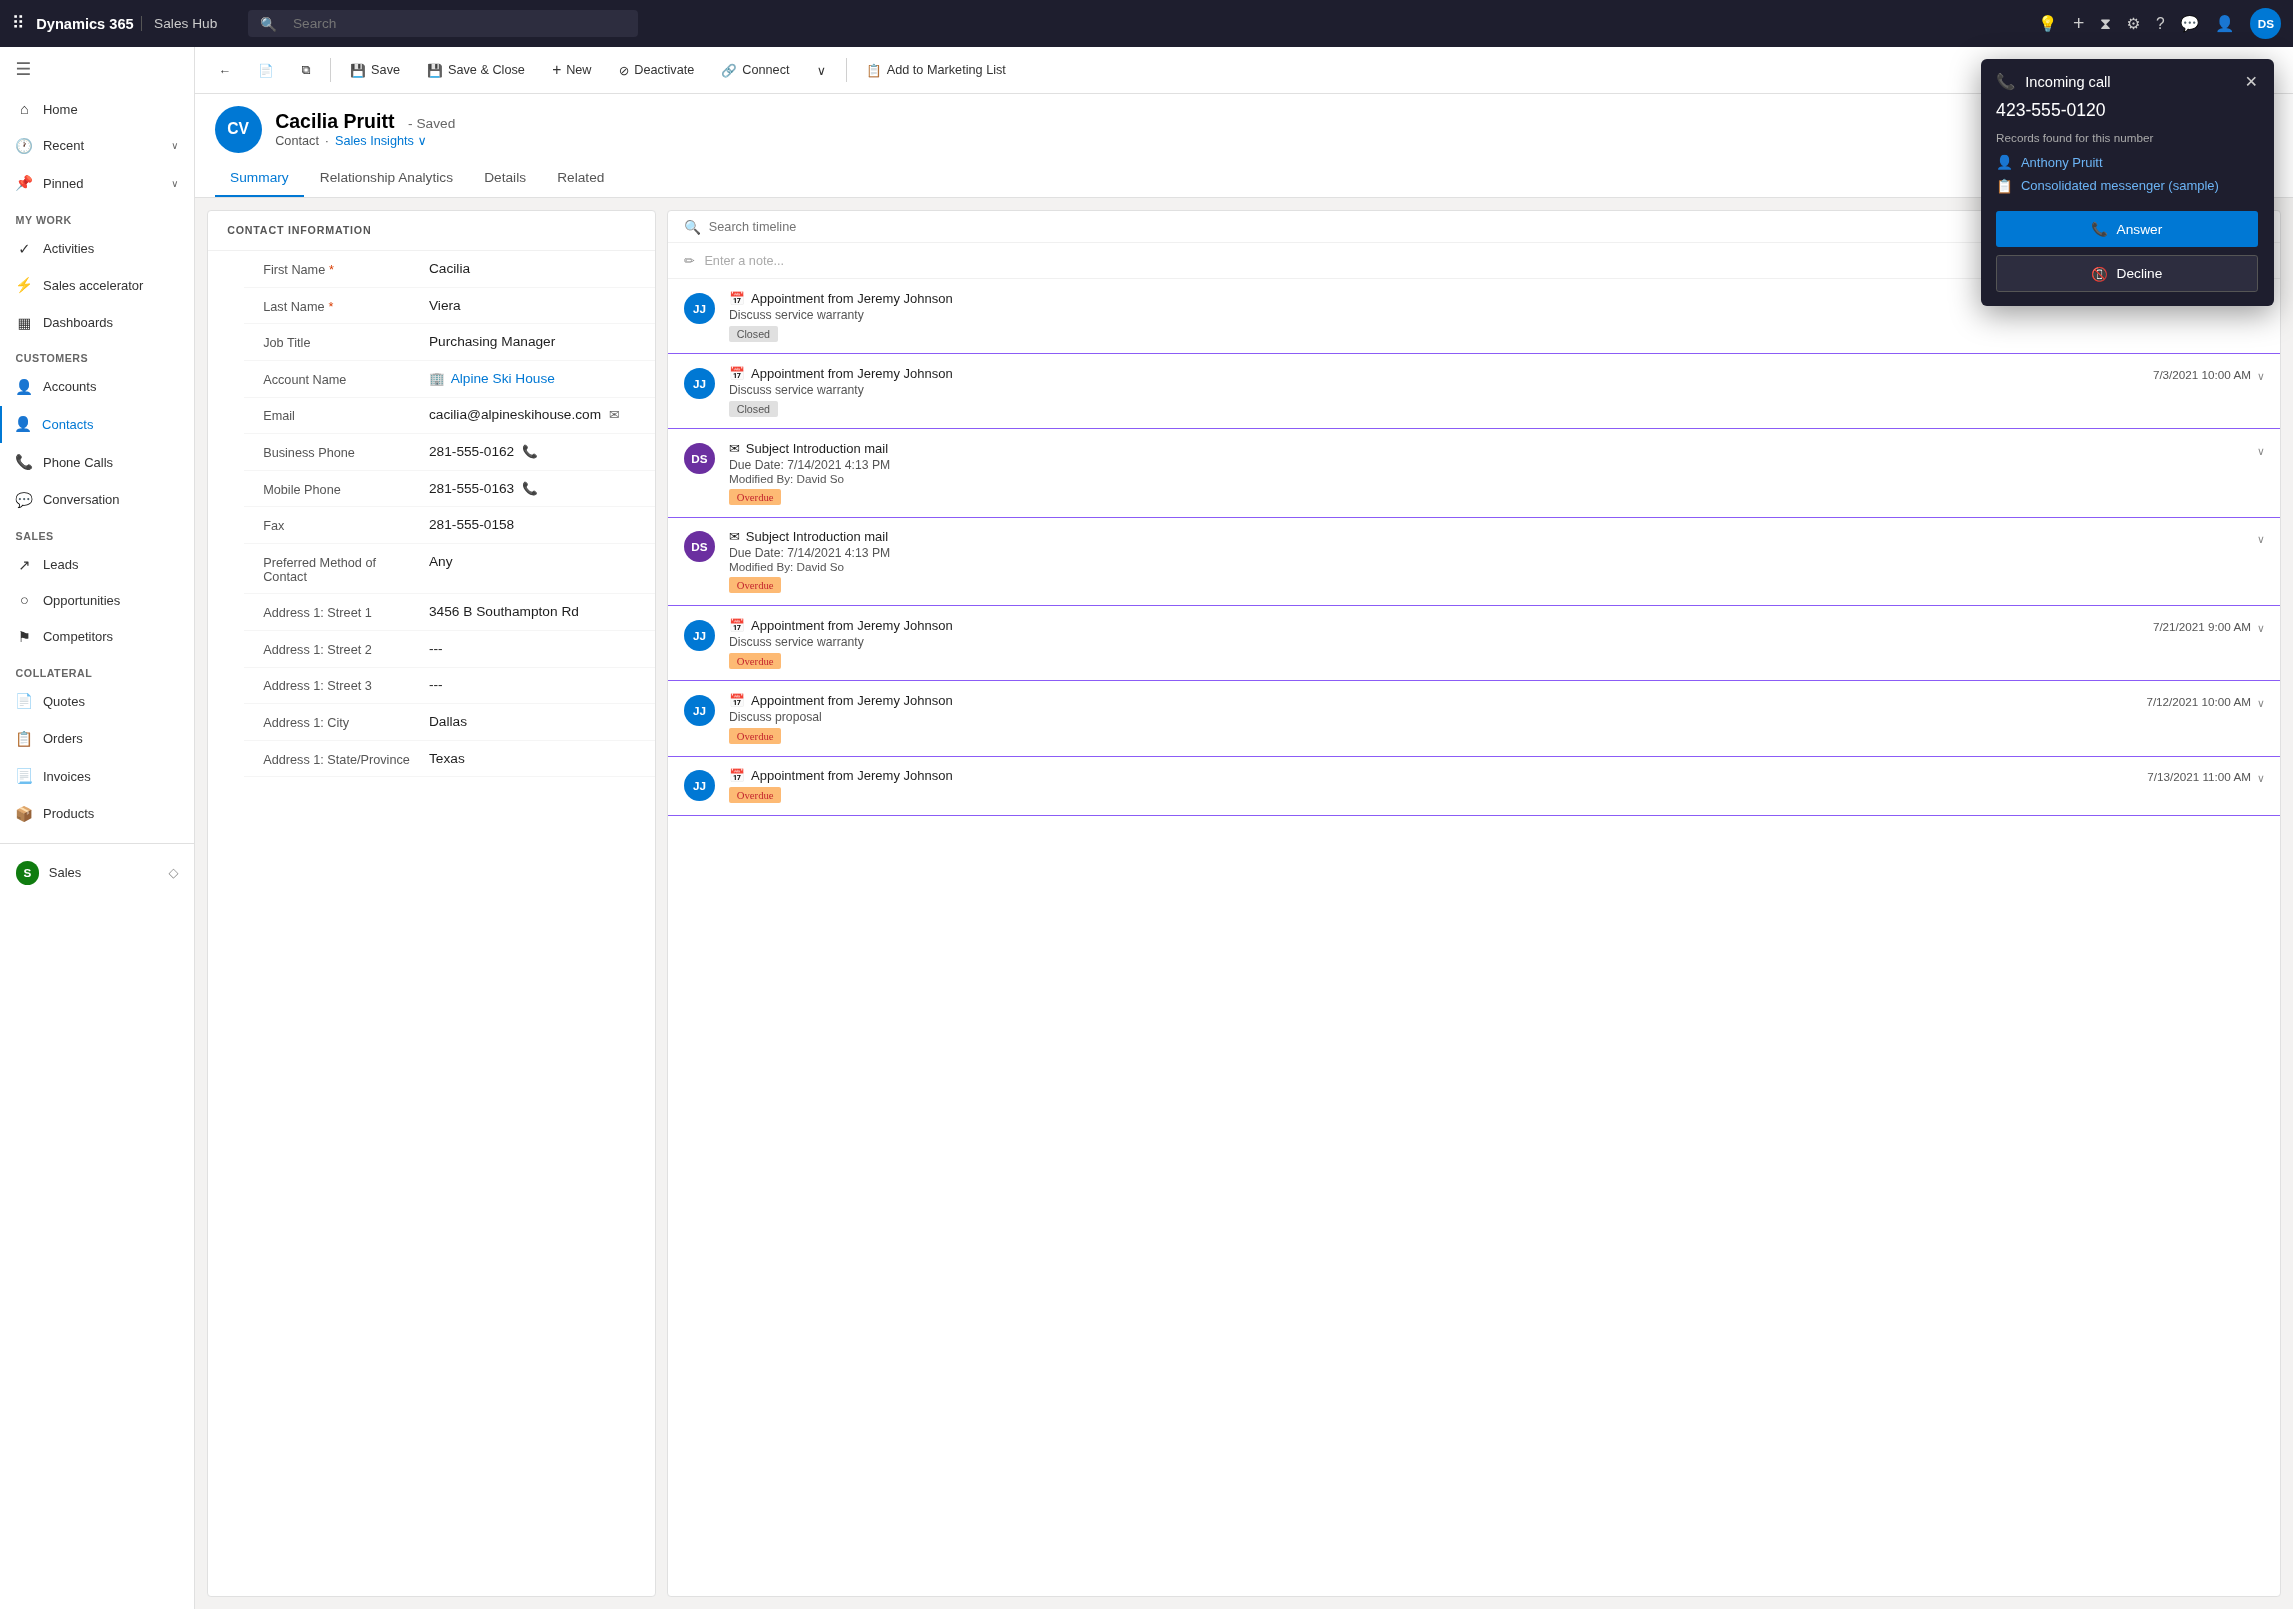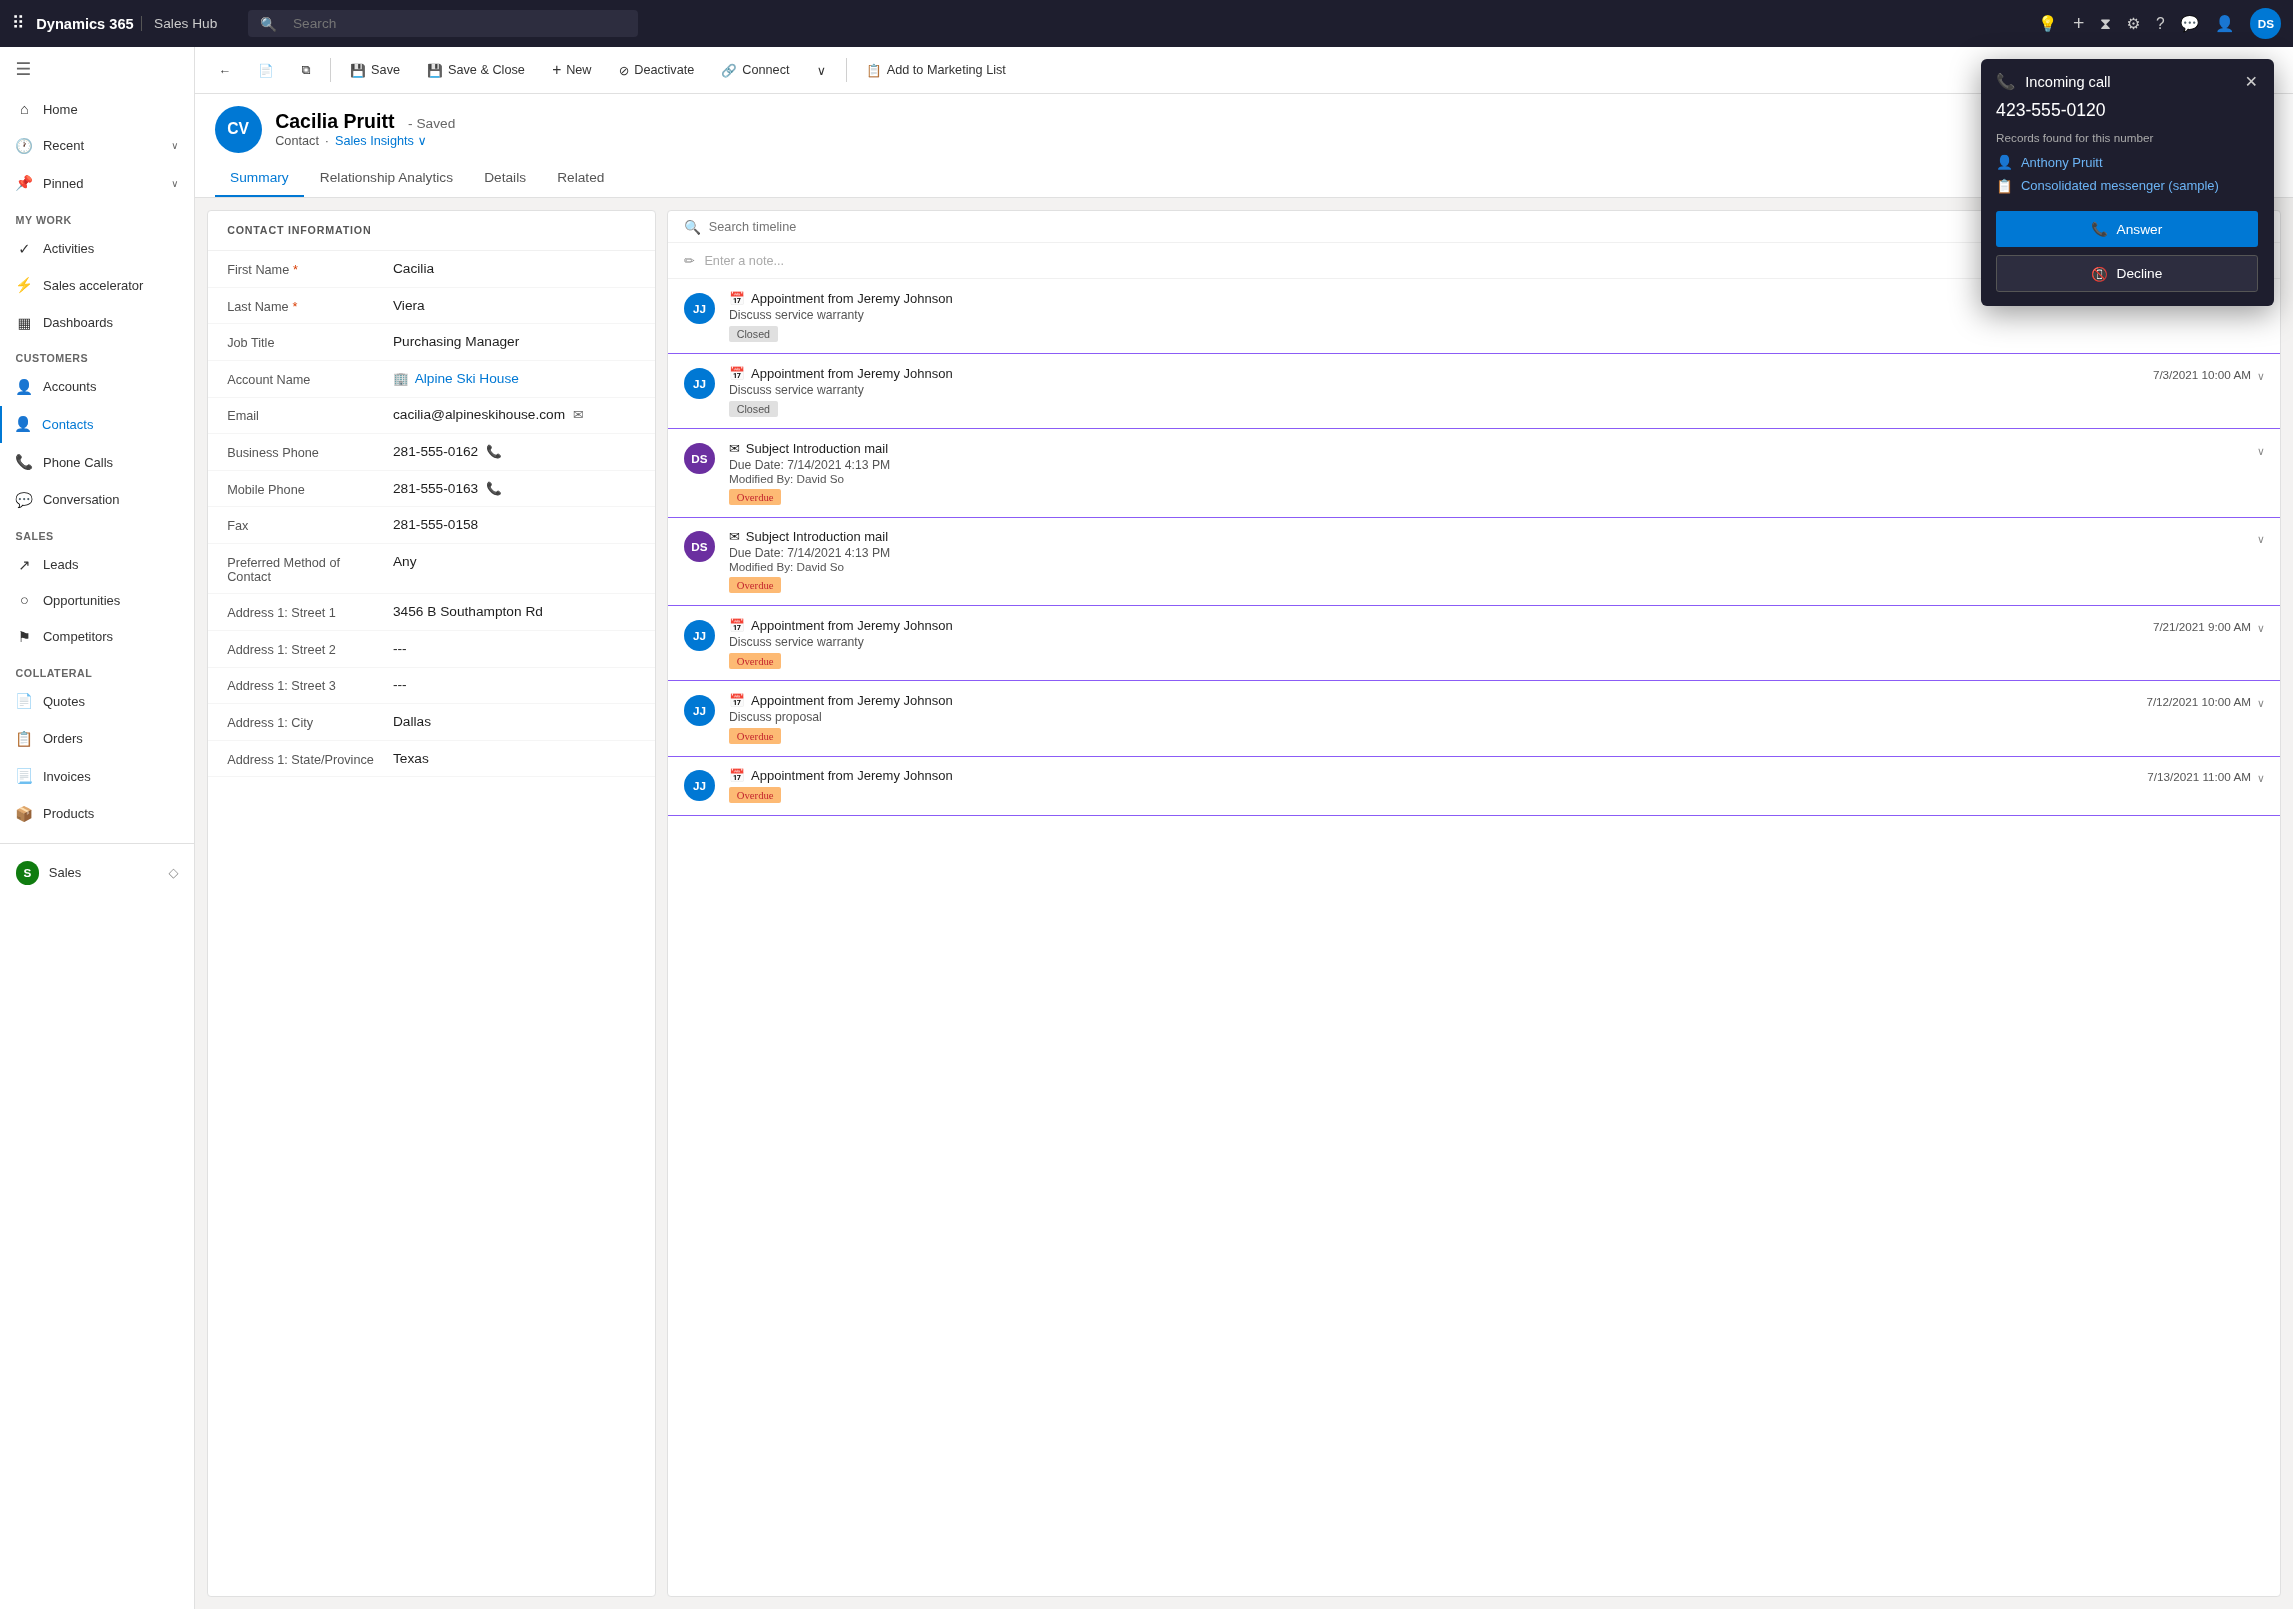--- a/index.html
+++ b/index.html
@@ -165,20 +165,21 @@
       text-transform: uppercase;
       letter-spacing: 0.8px;
       border-bottom: 1px solid #f0f0f0;
     }
     .field-row {
       display: flex;
       align-items: flex-start;
       padding: 9.8px 19.5px;
       border-bottom: 1px solid #f5f5f5;
       gap: 9.8px;
+      margin-left: 36px;
     }
     .field-label {
       width: 156px;
       flex-shrink: 0;
       color: #555;
       font-size: 12.7px;
       padding-top: 2px;
     }
     .required-star { color: #d83b01; margin-left: 3.9px; }
     .field-value {

